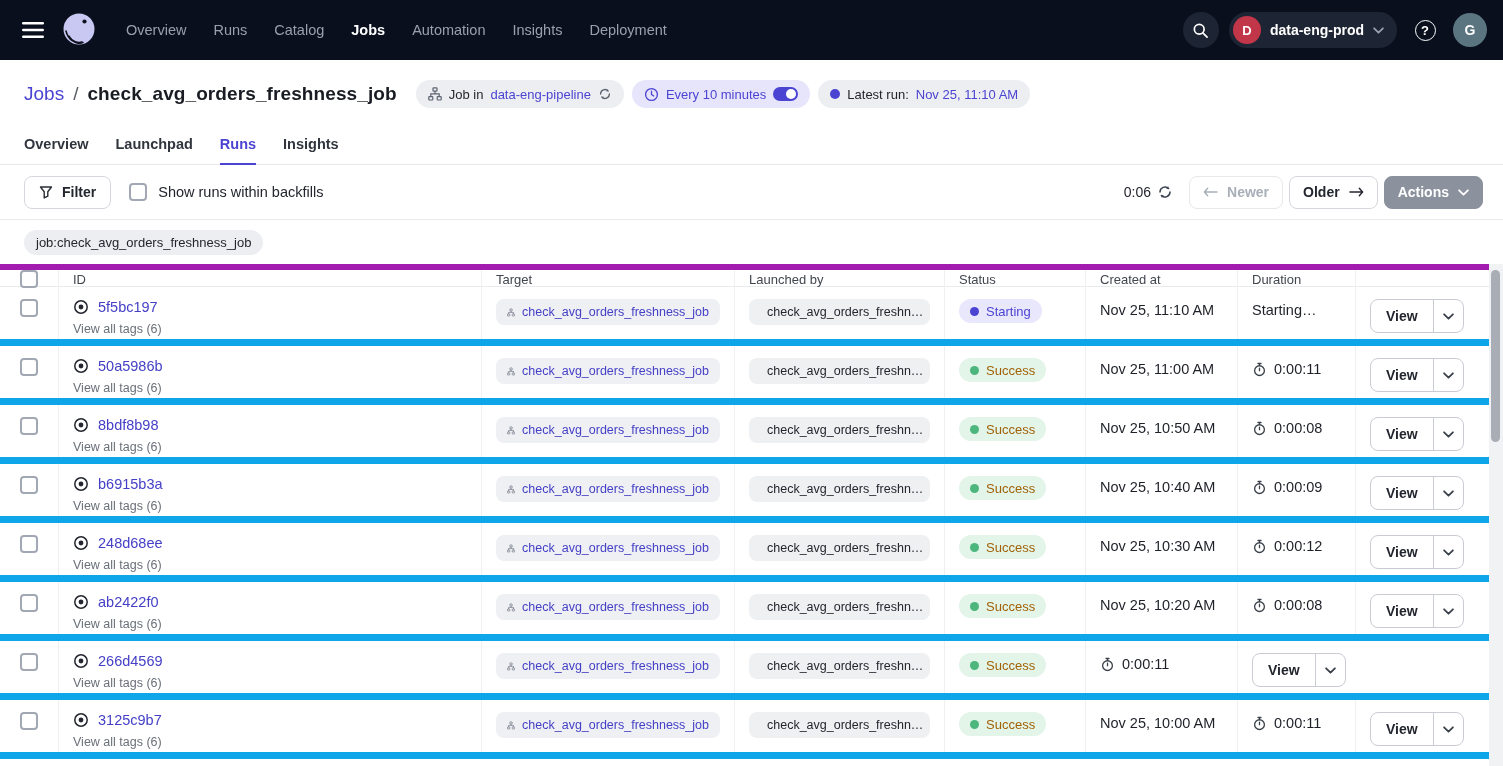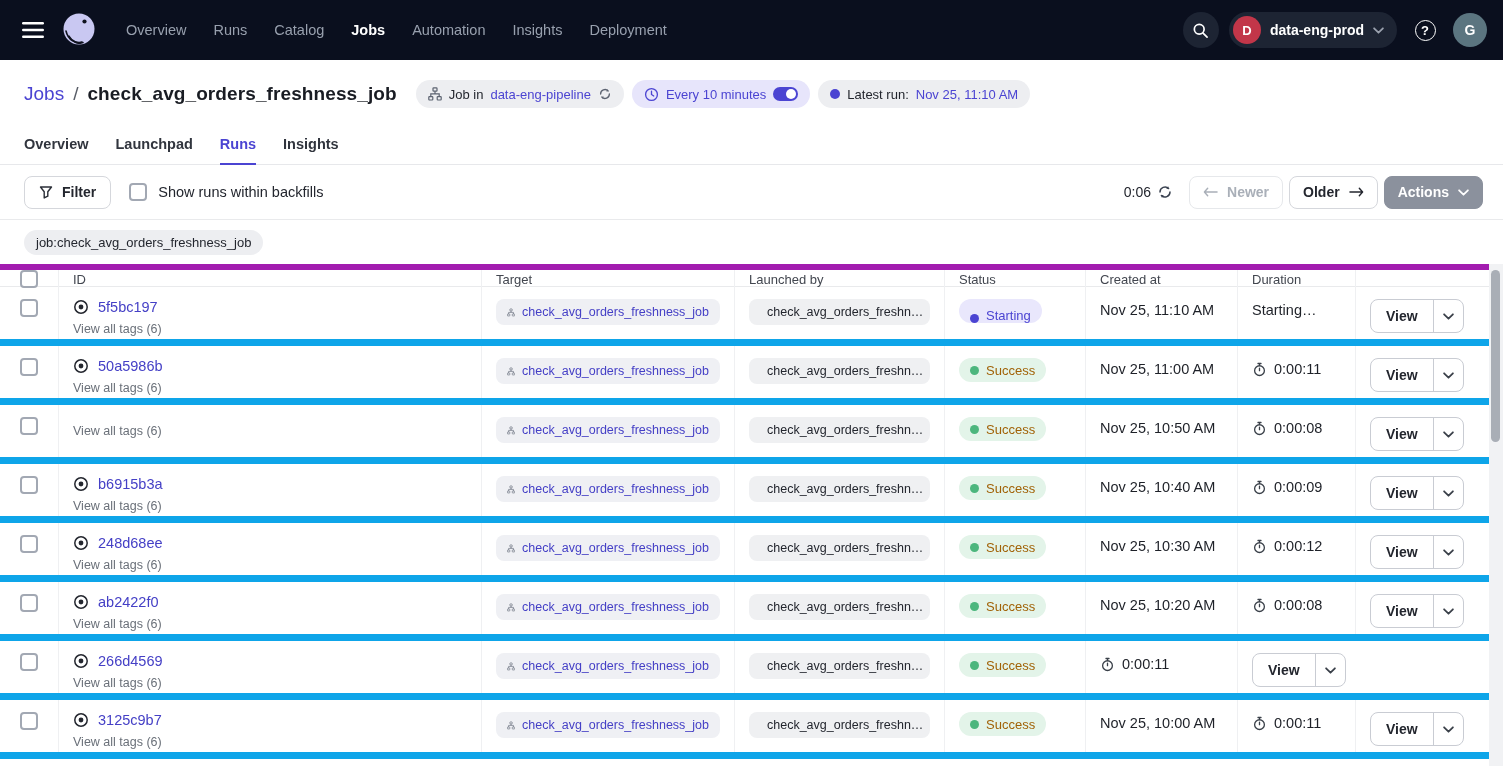--- a/index.html
+++ b/index.html
@@ -68,21 +68,21 @@
   .td:last-child { border-right:none; }
   .td.cbc { padding-top:12px; align-items:flex-start; }
   .id-line { display:flex; align-items:center; gap:9px; }
   .id-link { color:#4540C6; font-size:14.5px; cursor:pointer; }
   .view-all { margin-top:7px; font-size:12.5px; color:#6A7079; cursor:pointer; }
   .pill { display:inline-flex; align-items:center; gap:7px; height:26px; padding:0 11px; border-radius:8px; font-size:12.5px; max-width:100%; white-space:nowrap; }
   .pill.target { background:#EFF0F4; color:#4540C6; cursor:pointer; }
   .pill.launcher { background:#EFF0F2; color:#23262E; cursor:pointer; }
   .status-badge { display:inline-flex; align-items:center; gap:7px; height:24px; padding:0 11px; border-radius:12px; font-size:13px; font-weight:500; }
   .status-badge .dot { width:9px; height:9px; border-radius:50%; }
-  .st-starting { background:#E9E7FC; color:#4B44D2;align-items:flex-end; }
+  .st-starting { background:#E9E7FC; color:#4B44D2; }
   .st-starting .dot { background:#4B44D2; }
   .st-success { background:#E3F4E9; color:#a16207; }
   .st-success .dot { background:#4CB67D; }
   .created { font-size:14.5px; color:#1E2128; padding-top:15px; white-space:nowrap; }
   .duration { display:flex; align-items:center; gap:7px; font-size:14.5px; color:#1E2128; padding-top:3px; white-space:nowrap; }
   .view-btn { display:inline-flex; height:34px; border:1px solid #C9CCD3; border-radius:8px; background:#fff; overflow:hidden; }
   .view-main { padding:0 15px; display:flex; align-items:center; font-size:14px; font-weight:600; color:#23262E; cursor:pointer; }
   .view-caret { width:30px; display:flex; align-items:center; justify-content:center; border-left:1px solid #C9CCD3; cursor:pointer; }
 
   .scrollbar-track { position:absolute; top:0; right:0; width:14px; height:504px; background:#F1F2F4; }
@@ -361,20 +361,27 @@
         </span>
       </span>
     </div>
   </div>
 
   <div class="trow">
     <div class="td cbc">
           <span class="checkbox"></span>
         </div>
     <div class="td">
+      <div class="id-line">
+        <svg width="16" height="16" viewBox="0 0 16 16">
+          <circle cx="8" cy="8" r="6.2" stroke="#23262E" stroke-width="1.5" fill="none"></circle>
+          <circle cx="8" cy="8" r="2.4" fill="#23262E"></circle>
+        </svg>
+        <span class="id-link">8bdf8b98</span>
+      </div>
       <div class="view-all">View all tags (6)</div>
     </div>
     <div class="td">
       <span class="pill target">
         <svg width="13" height="13" viewBox="0 0 14 14">
           <rect x="5" y="0.8" width="4" height="3.4" rx="0.7" stroke="#6B7280" stroke-width="1.2" fill="none"></rect>
           <rect x="0.8" y="9.6" width="4" height="3.4" rx="0.7" stroke="#6B7280" stroke-width="1.2" fill="none"></rect>
           <rect x="9.2" y="9.6" width="4" height="3.4" rx="0.7" stroke="#6B7280" stroke-width="1.2" fill="none"></rect>
           <path d="M7 4.2v2.6M2.8 9.6V6.8h8.4v2.8" stroke="#6B7280" stroke-width="1.2" fill="none"></path>
         </svg>

